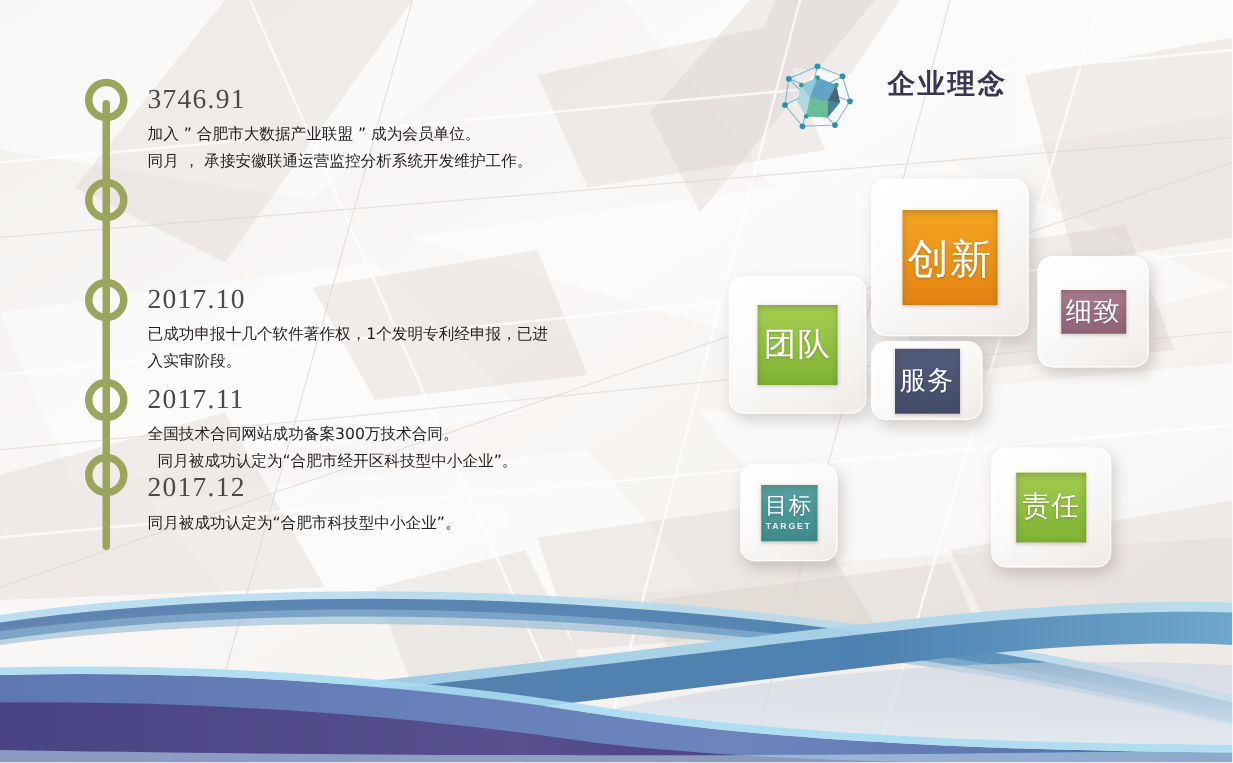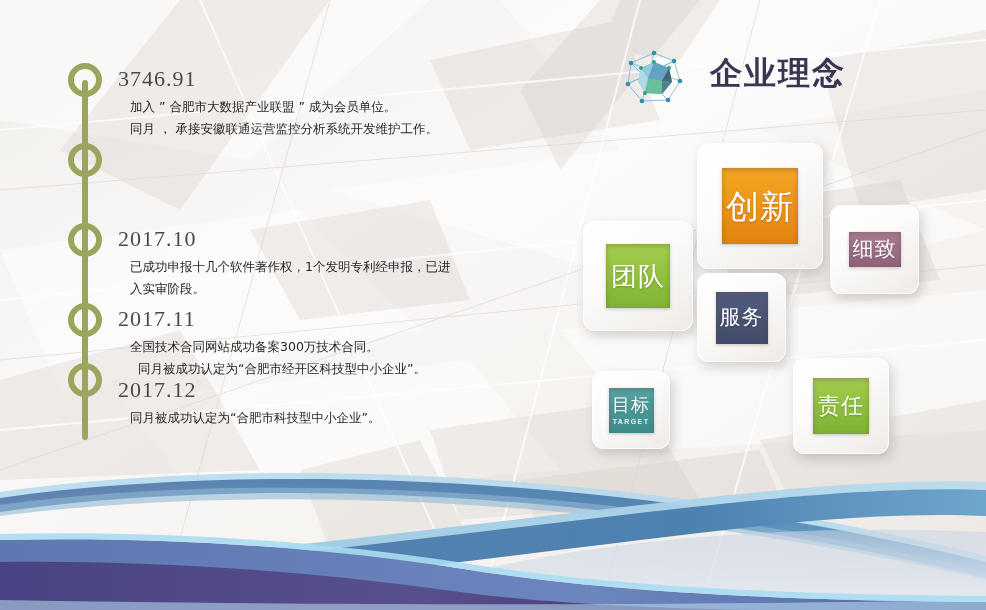--- a/index.html
+++ b/index.html
@@ -52,21 +52,21 @@
   }
   .tl-item { position: absolute; left: 118px; width: 400px; }
   .tl-date {
     font-family: "Liberation Serif", "DejaVu Serif", serif;
     font-size: 22px;
     color: #4a4a4a;
     letter-spacing: 1px;
     line-height: 26px;
     white-space: nowrap;
   }
-  .tl-lines { margin-top: 4px; margin-left: 12px; }
+  .tl-lines { margin-top: 4px; }
   .tl-line {
     font-family: "DejaVu Sans", "Liberation Sans", sans-serif;
     font-size: 12.5px;
     color: #231f20;
     line-height: 22px;
     white-space: nowrap;
   }
   .tl-line.wrapme { white-space: normal; width: 330px; }
   .tl-line.indent { text-indent: 8px; }
 
@@ -78,21 +78,21 @@
   }
   #brand-logo {
     position: absolute;
     left: 0; top: 0;
     width: 72px; height: 62px;
   }
   #page-title {
     position: absolute;
     left: 92px; top: 4px;
     font-family: Liberation Sans, sans-serif;
-    font-size: 32px;
+    font-size: 22px;
     font-weight: bold;
     color: #3b3553;
     letter-spacing: 2px;
     white-space: nowrap;
   }
 
   
   .card {
     position: absolute;
     border-radius: 12px;
@@ -268,21 +268,21 @@
       <span class="tile-label" style="font-size:26px;">团队</span>
     </div>
   </div>
 
   <div class="card" style="left:697px; top:143px; width:126px; height:126px;">
     <div class="tile" style="width:76px; height:76px; background:linear-gradient(180deg,#f5a623 0%,#e2820f 100%);">
       <span class="tile-label" style="font-size:33px;">创新</span>
     </div>
   </div>
 
-  <div class="card" style="left:697px; top:273px; width:89px; height:89px;text-align:center;">
+  <div class="card" style="left:697px; top:273px; width:89px; height:63px;text-align:center;">
     <div class="tile" style="width:52px; height:52px; background:linear-gradient(180deg,#525c7e 0%,#424b69 100%);">
       <span class="tile-label" style="font-size:21px;">服务</span>
     </div>
   </div>
 
   <div class="card" style="left:830px; top:205px; width:89px; height:89px;">
     <div class="tile" style="width:52px; height:35px; background:linear-gradient(180deg,#ab7d92 0%,#8f6278 100%);">
       <span class="tile-label" style="font-size:21px;">细致</span>
     </div>
   </div>

